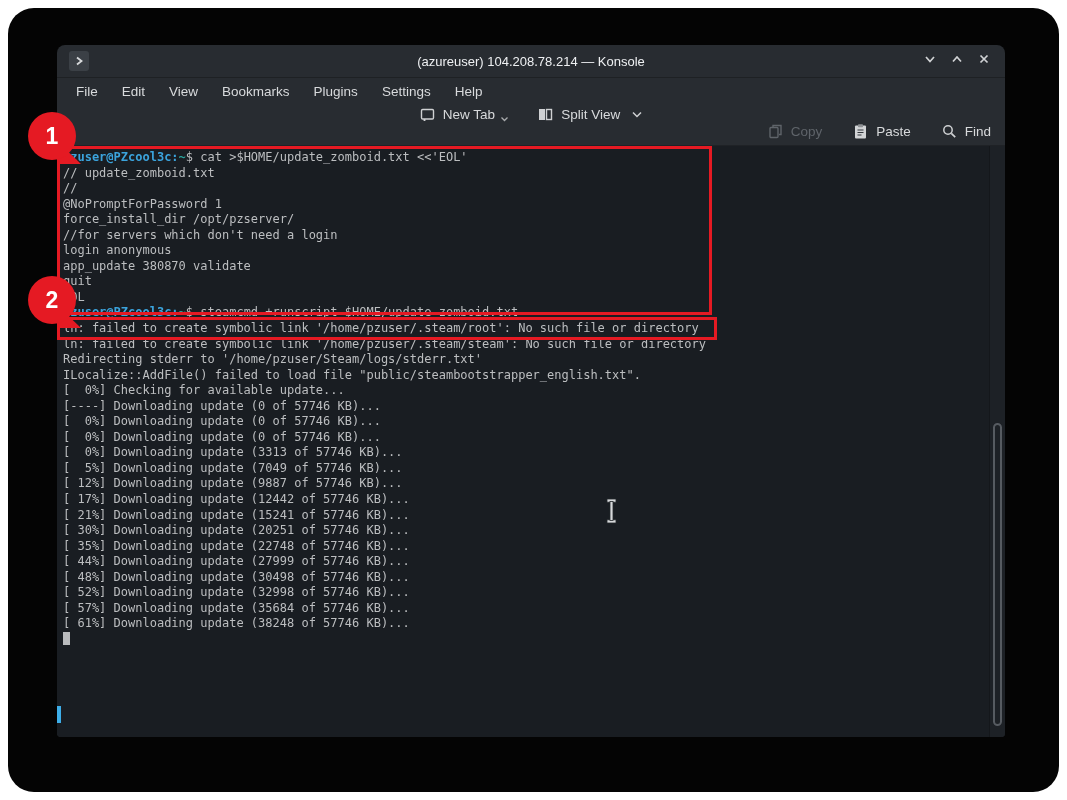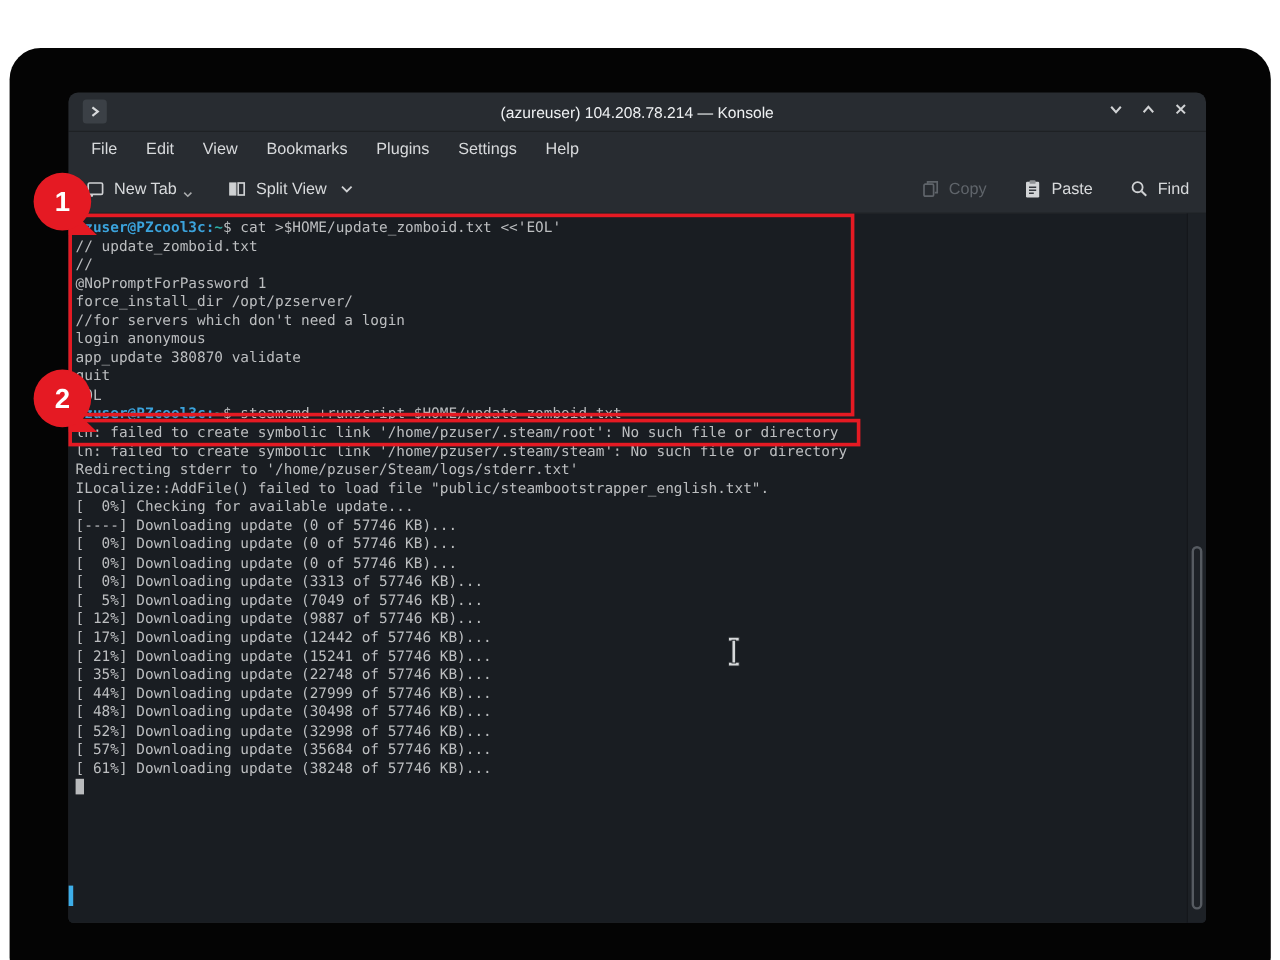--- a/index.html
+++ b/index.html
@@ -3,21 +3,21 @@
 <meta charset="utf-8">
 <style>
   :root{
     --accent-red:#e51a23; --prompt-blue:#3ba3dc; --prompt-teal:#2aa8a0;
     --indicator-blue:#3daee9; --terminal-bg:#191d22; --chrome-bg:#282c31;
     --terminal-fg:#bcbec0; --ui-fg:#d8dadc; --disabled-fg:#5f646a;
   }
   *{margin:0;padding:0;box-sizing:border-box;}
   html,body{width:1067px;height:800px;background:#ffffff;overflow:hidden;
     font-family:"Liberation Sans",sans-serif;}
-  .stage{position:absolute;left:0;top:0;width:1067px;height:710px;margin-top:32px;}
+  .stage{position:absolute;left:0;top:0;width:1067px;height:710px;}
 
   .backdrop{position:absolute;left:8px;top:8px;width:1051px;height:784px;
     background:#040404;border-radius:26px;}
 
   .window{position:absolute;left:57px;top:45px;width:948px;height:692px;
     background:var(--chrome-bg);border-radius:8px 8px 4px 4px;overflow:hidden;}
 
   
   .titlebar{position:relative;height:33px;display:flex;align-items:center;
     padding:0 12px;border-bottom:1px solid rgba(0,0,0,.25);}
@@ -27,21 +27,21 @@
     font-size:13px;color:#eef0f2;pointer-events:none;}
   .win-controls{margin-left:auto;display:flex;align-items:center;gap:9px;z-index:2;}
   .ctl{width:18px;height:18px;display:flex;align-items:center;justify-content:center;cursor:default;}
 
   
   .menubar{height:28px;display:flex;align-items:center;padding-left:7px;}
   .menu-item{padding:0 12px;font-size:13.5px;color:var(--ui-fg);line-height:28px;}
 
   
   .toolbar{height:40px;display:flex;align-items:center;padding:0 14px;
-    border-bottom:1px solid rgba(0,0,0,.22);}
+    border-bottom:1px solid rgba(0,0,0,.22);flex-direction:column;}
   .tb-left{display:flex;align-items:center;gap:28px;}
   .tb-right{margin-left:auto;display:flex;align-items:center;gap:30px;}
   .tb-btn{display:flex;align-items:center;gap:7px;font-size:13.5px;color:var(--ui-fg);}
   .tb-btn.disabled{color:var(--disabled-fg);}
   .tb-btn svg{display:block;}
   .mini-caret{margin-top:9px;margin-left:-2px;}
 
   
   .terminal{position:absolute;left:0;top:101px;right:0;bottom:0;
     background:var(--terminal-bg);
@@ -209,20 +209,21 @@
           <div class="tline">ILocalize::AddFile() failed to load file "public/steambootstrapper_english.txt".</div>
           <div class="tline">[  0%] Checking for available update...</div>
           <div class="tline">[----] Downloading update (0 of 57746 KB)...</div>
           <div class="tline">[  0%] Downloading update (0 of 57746 KB)...</div>
           <div class="tline">[  0%] Downloading update (0 of 57746 KB)...</div>
           <div class="tline">[  0%] Downloading update (3313 of 57746 KB)...</div>
           <div class="tline">[  5%] Downloading update (7049 of 57746 KB)...</div>
           <div class="tline">[ 12%] Downloading update (9887 of 57746 KB)...</div>
           <div class="tline">[ 17%] Downloading update (12442 of 57746 KB)...</div>
           <div class="tline">[ 21%] Downloading update (15241 of 57746 KB)...</div>
+          <div class="tline">[ 30%] Downloading update (20251 of 57746 KB)...</div>
           <div class="tline">[ 35%] Downloading update (22748 of 57746 KB)...</div>
           <div class="tline">[ 44%] Downloading update (27999 of 57746 KB)...</div>
           <div class="tline">[ 48%] Downloading update (30498 of 57746 KB)...</div>
           <div class="tline">[ 52%] Downloading update (32998 of 57746 KB)...</div>
           <div class="tline">[ 57%] Downloading update (35684 of 57746 KB)...</div>
           <div class="tline">[ 61%] Downloading update (38248 of 57746 KB)...</div>
           <div class="tline"><span class="cursor"></span></div>
         </div>
       <div class="scroll-indicator"></div>
       <div class="scrollbar">

